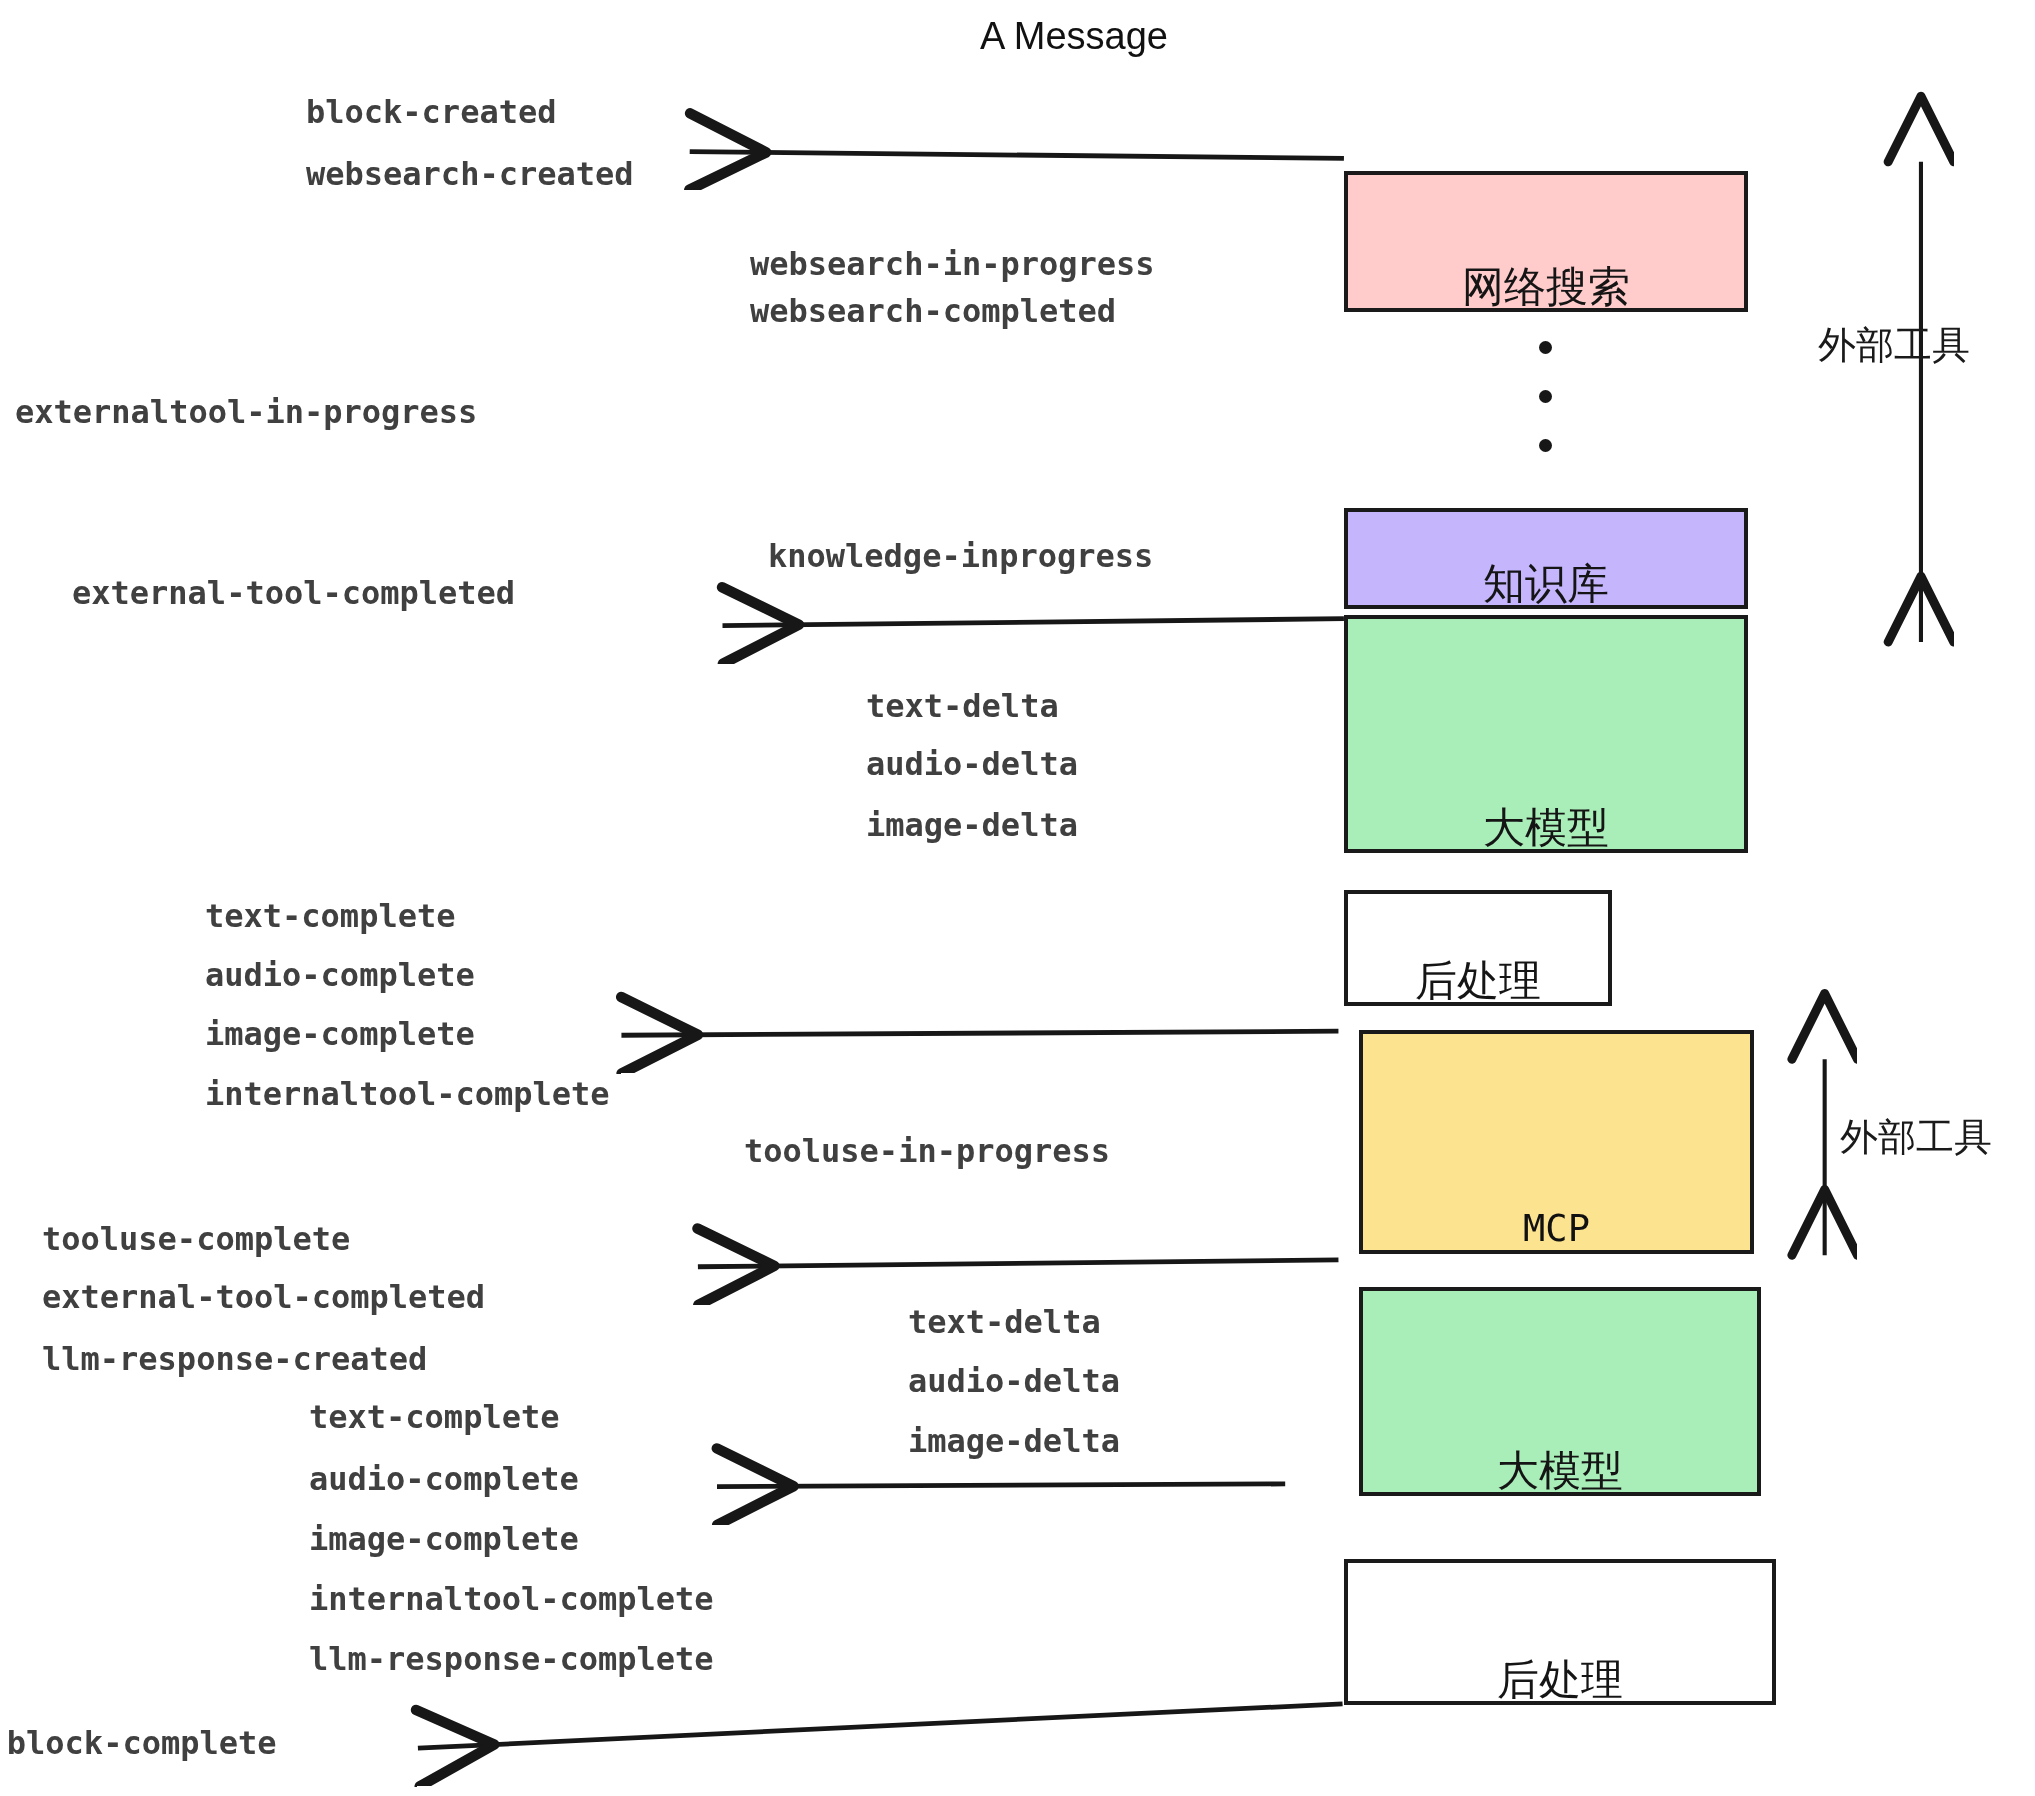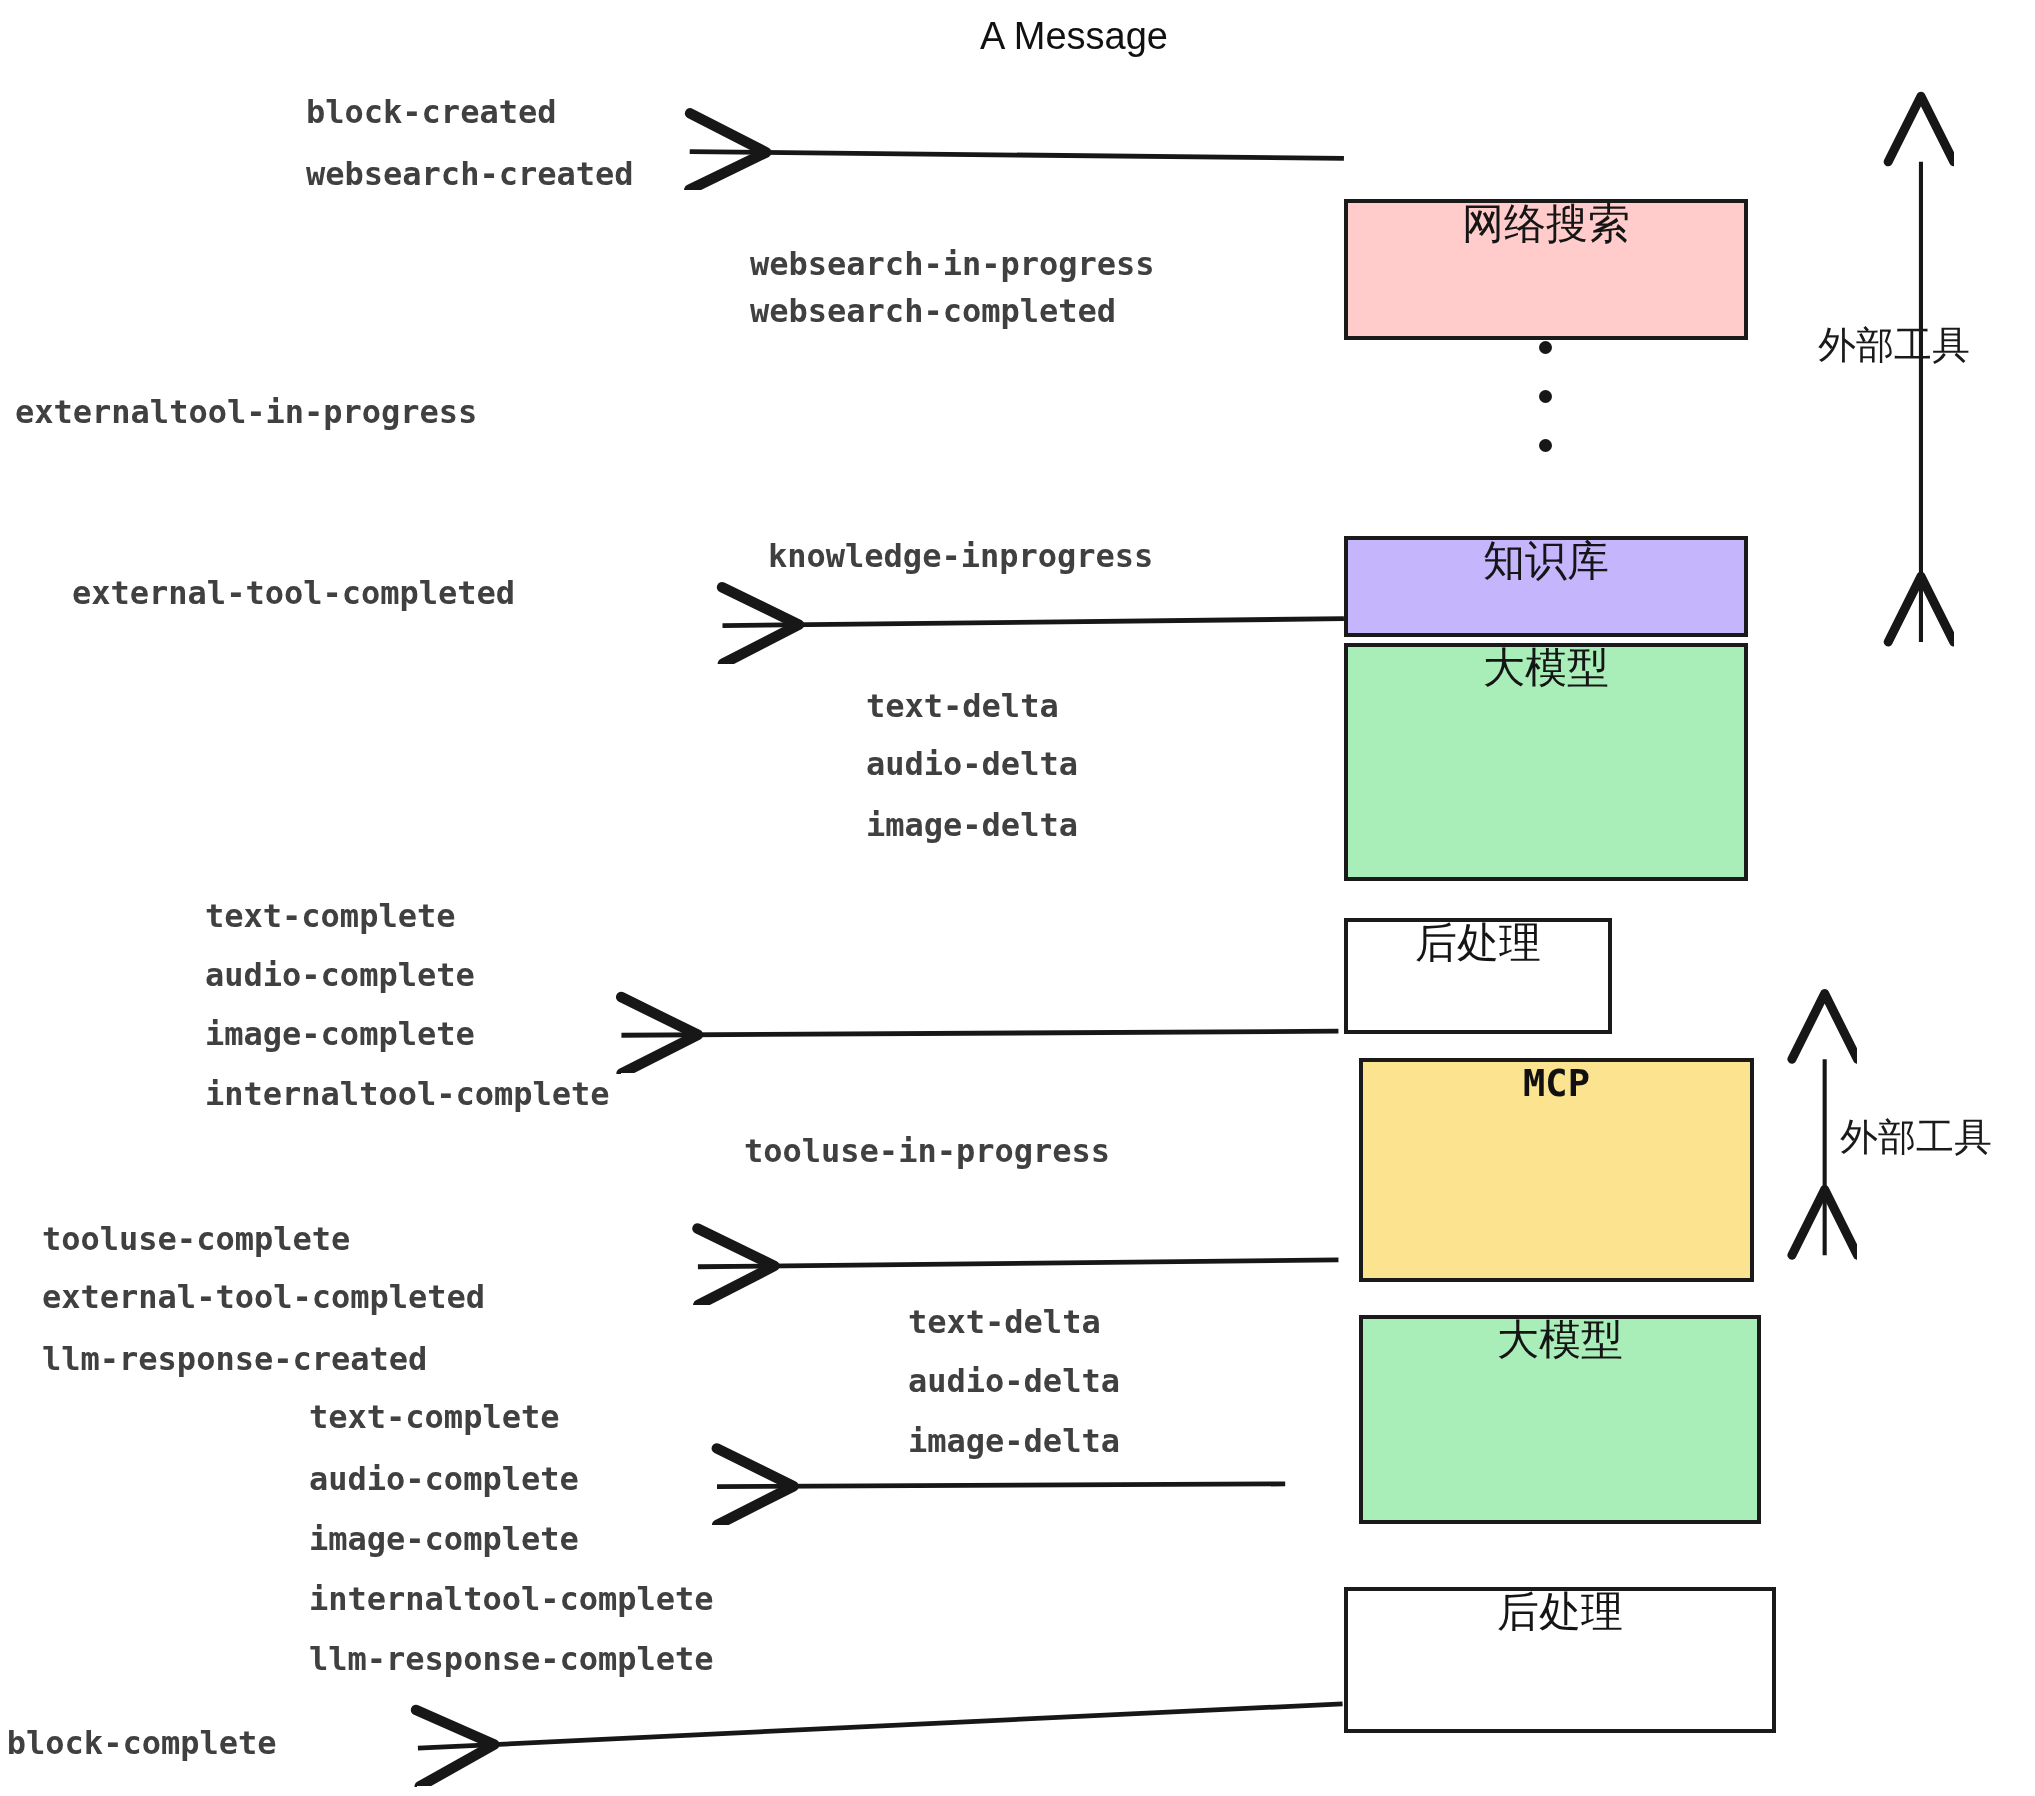--- a/index.html
+++ b/index.html
@@ -40,37 +40,36 @@
     font-size: 38px;
     color: #111111;
     white-space: nowrap;
     font-weight: 500;
   }
   .node {
     position: absolute;
     box-sizing: border-box;
     border: 4.8px solid #1a1a1a;
     display: flex;
-    align-items: flex-start;
+    align-items: flex-end;
     justify-content: center;
-    margin-top: 28px;
   }
   .node .cn {
     font-family: "DejaVu Sans", sans-serif;
     font-size: 42px;
     color: #151515;
     white-space: nowrap;
     line-height: 1;
   }
   .node .latin {
     font-family: "DejaVu Sans Mono", monospace;
     font-size: 37px;
     color: #111111;
     white-space: nowrap;
-    font-weight: 700;
+    font-weight: 400;
   }
   .side-label {
     position: absolute;
     font-family: Liberation Sans, sans-serif;
     font-size: 38px;
     color: #1a1a1a;
     white-space: nowrap;
     line-height: 1;
   }
   .dots {

